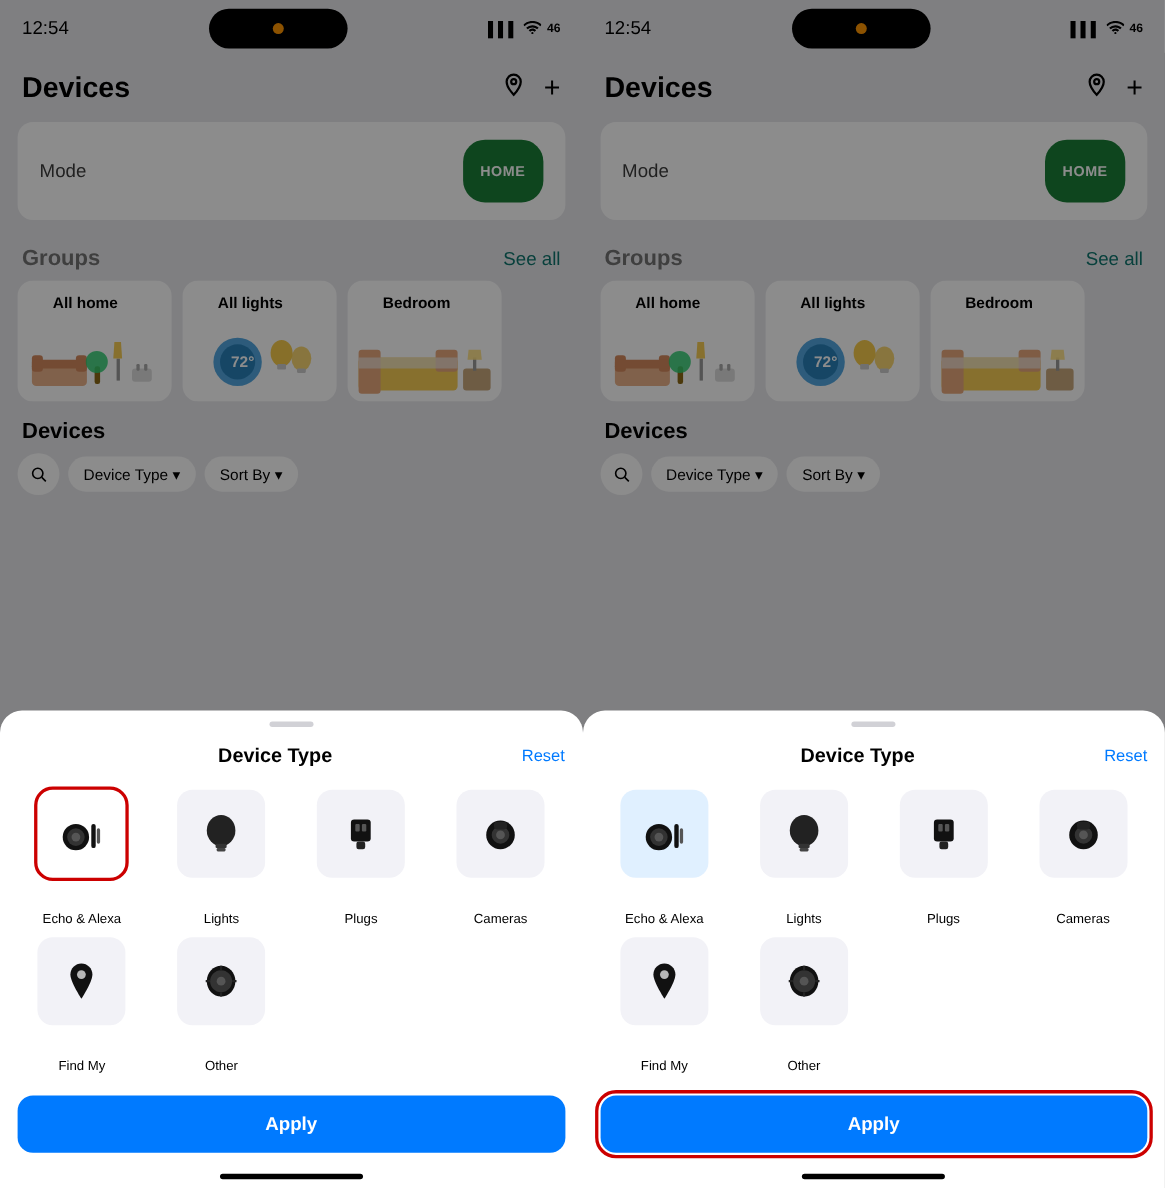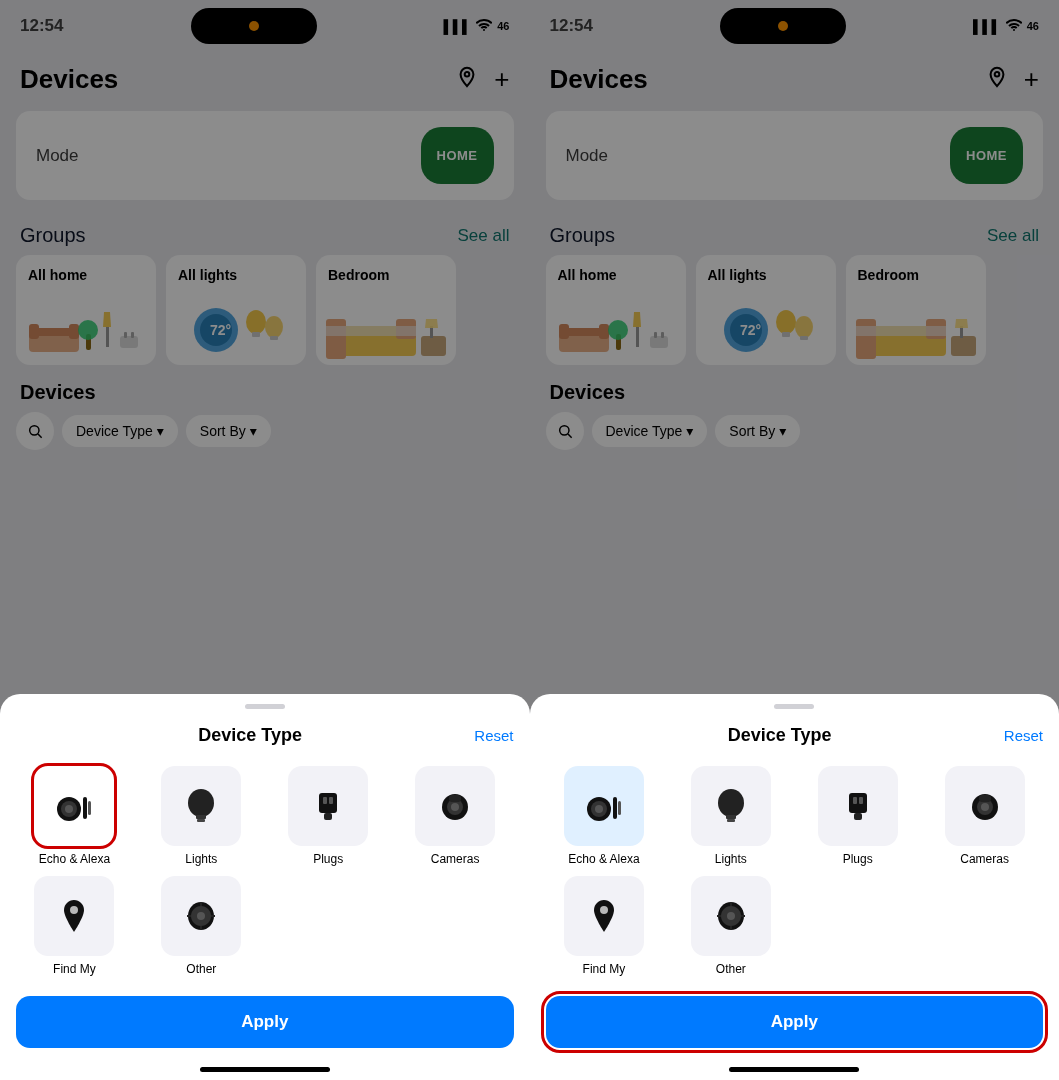--- a/index.html
+++ b/index.html
@@ -24,22 +24,22 @@
     
     .status-bar {
       display: flex;
       align-items: center;
       justify-content: space-between;
       padding: 12px 20px 8px;
       height: 48px;
     }
     .status-time {
       font-size: 17px;
-      font-weight: 700;
-      color: #404040;
+      font-weight: 400;
+      color: #000000;
     }
     .status-island {
       width: 126px;
       height: 36px;
       background: #000;
       border-radius: 20px;
       display: flex;
       align-items: center;
       justify-content: center;
     }
@@ -106,22 +106,22 @@
 
     
     .section-header {
       display: flex;
       align-items: center;
       justify-content: space-between;
       padding: 16px 20px 8px;
     }
     .section-title {
       font-size: 20px;
-      font-weight: 400;
-      color: #0f172a;
+      font-weight: 700;
+      color: #737373;
     }
     .see-all {
       color: #0f766e;
       font-size: 17px;
     }
 
     
     .groups-row {
       display: flex;
       gap: 10px;
@@ -136,20 +136,21 @@
       flex-shrink: 0;
       height: 110px;
       position: relative;
       overflow: hidden;
     }
     .group-card-title {
       font-size: 14px;
       font-weight: 600;
       color: #000;
       margin-bottom: 6px;
+      margin-left: 20px;
     }
 
     
     .devices-section {
       padding: 16px 20px 8px;
       font-size: 20px;
       font-weight: 700;
       color: #000;
     }
 
@@ -255,20 +256,21 @@
       justify-content: center;
       font-size: 28px;
     }
     .device-type-icon-box.selected {
       background: #e0f0ff;
     }
     .device-type-label {
       font-size: 12px;
       color: #000;
       text-align: center;
+      margin-top: 24px;
     }
 
     .apply-btn {
       width: 100%;
       padding: 16px;
       background: #007aff;
       color: #fff;
       font-size: 17px;
       font-weight: 600;
       border-radius: 14px;

